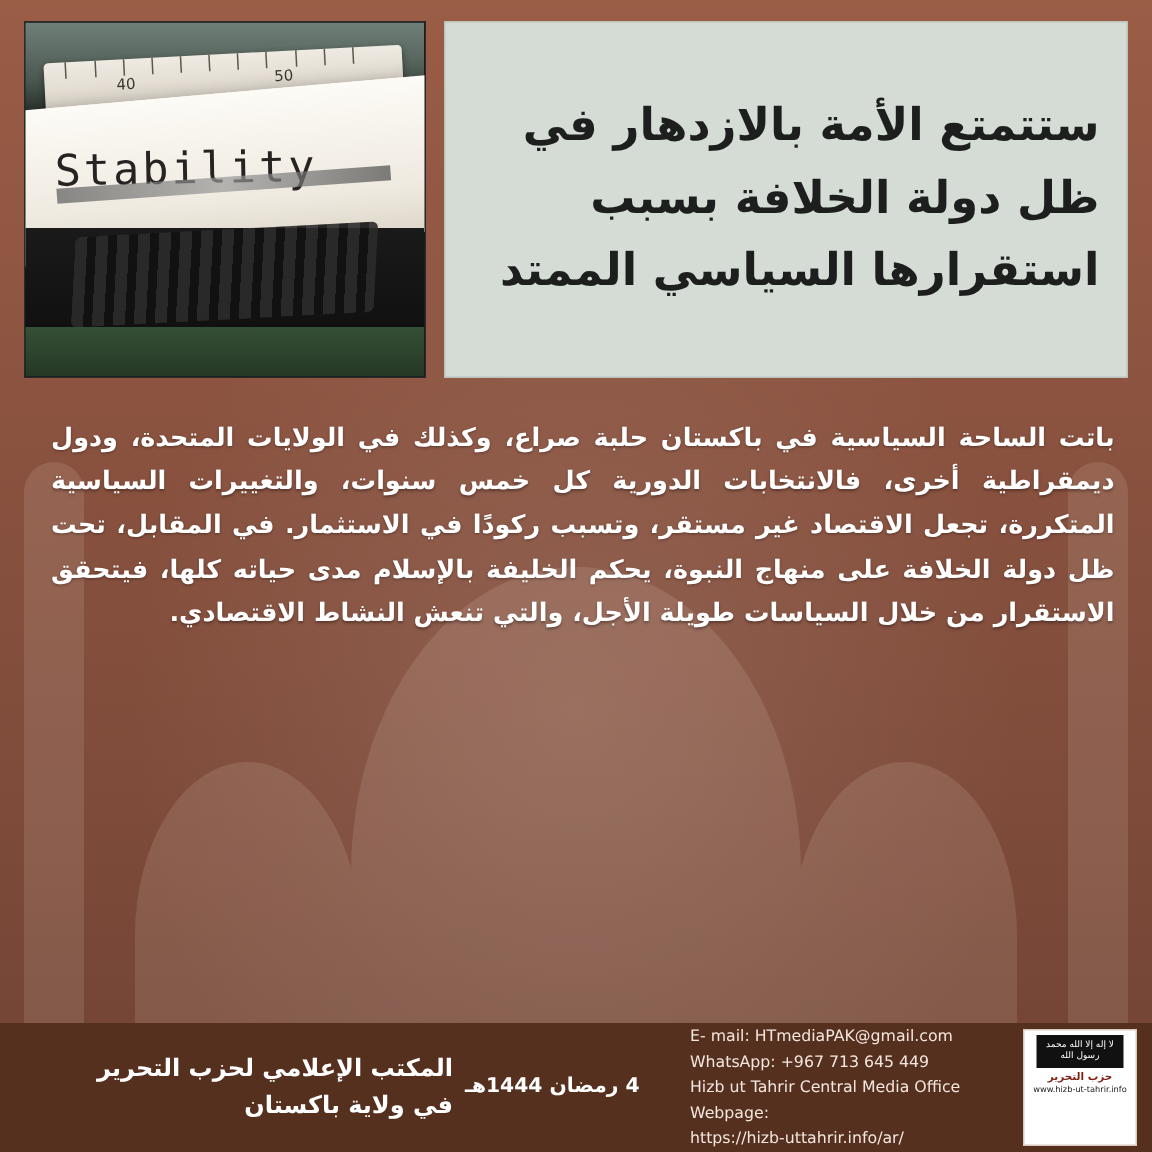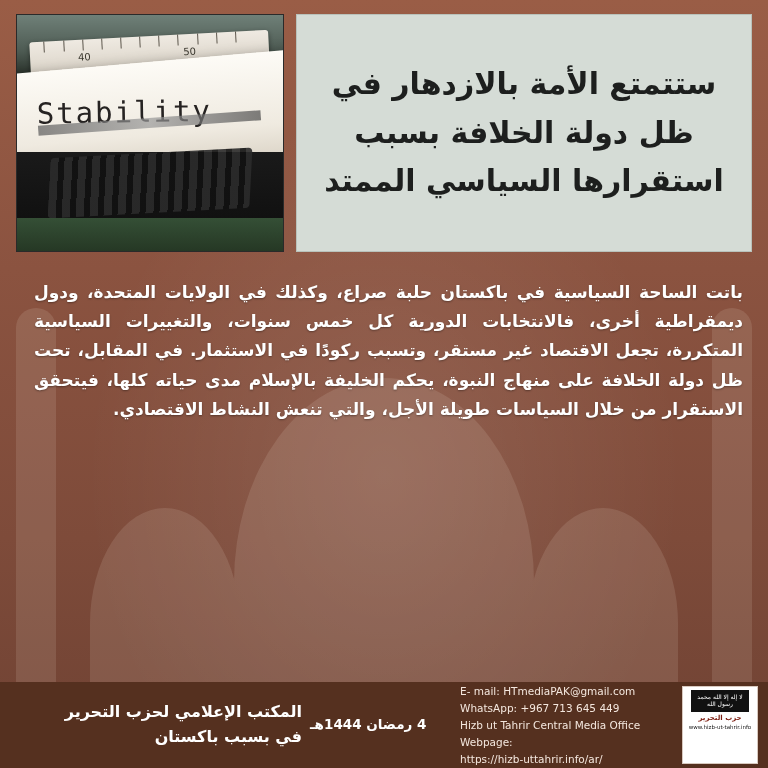--- a/index.html
+++ b/index.html
@@ -88,21 +88,20 @@
     justify-content: center;
     padding: 10px 18px;
     box-sizing: border-box;
   }
   .headline {
     font-family: "DejaVu Sans", sans-serif;
     font-weight: bold;
     font-size: 30px;
     line-height: 1.62;
     color: #1d1f1e;
-    text-align: center;
     direction: rtl;
   }
   .photo {
     flex: 0 0 268px;
     width: 268px;
     background: #121212;
     position: relative;
     overflow: hidden;
     border: 1px solid #2a2a2a;
     box-sizing: border-box;
@@ -362,18 +361,18 @@
       <div>Hizb ut Tahrir Central Media Office Webpage:</div>
       <div>https://hizb-uttahrir.info/ar/</div>
     </div>
 
     <div class="footer-date">
       <div>4 رمضان 1444هـ</div>
     </div>
 
     <div class="footer-right">
       <div>المكتب الإعلامي لحزب التحرير</div>
-      <div>في بسبب باكستان</div>
+      <div>في ولاية باكستان</div>
     </div>
 
   </div>
 
 </div>
 
 </body></html>

